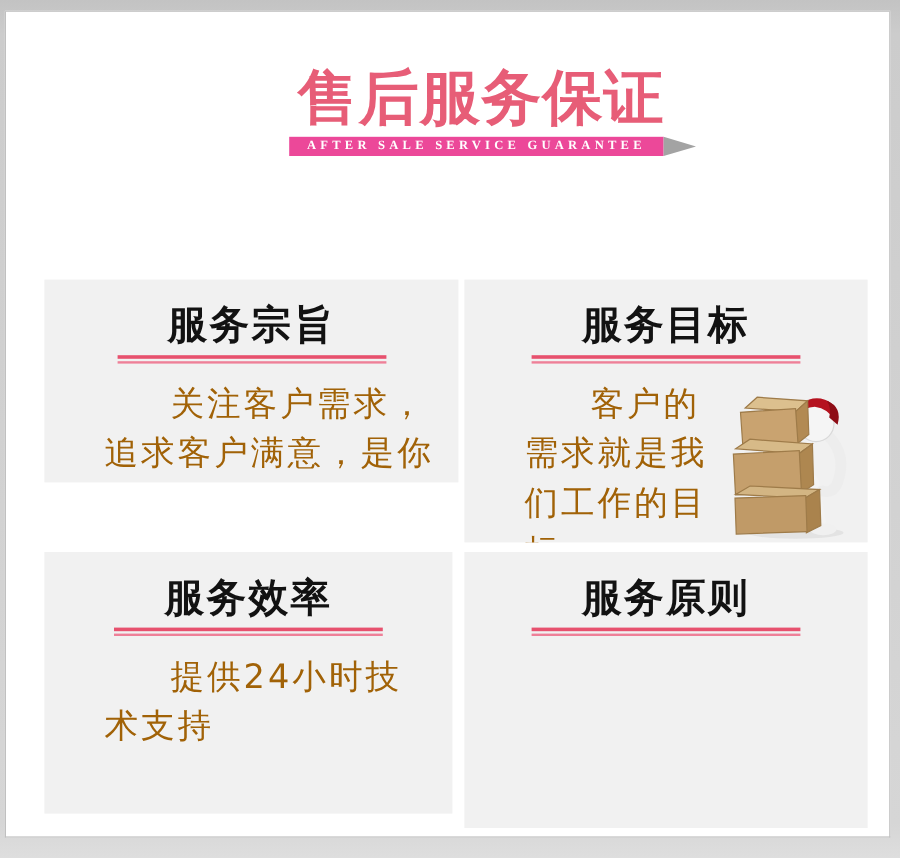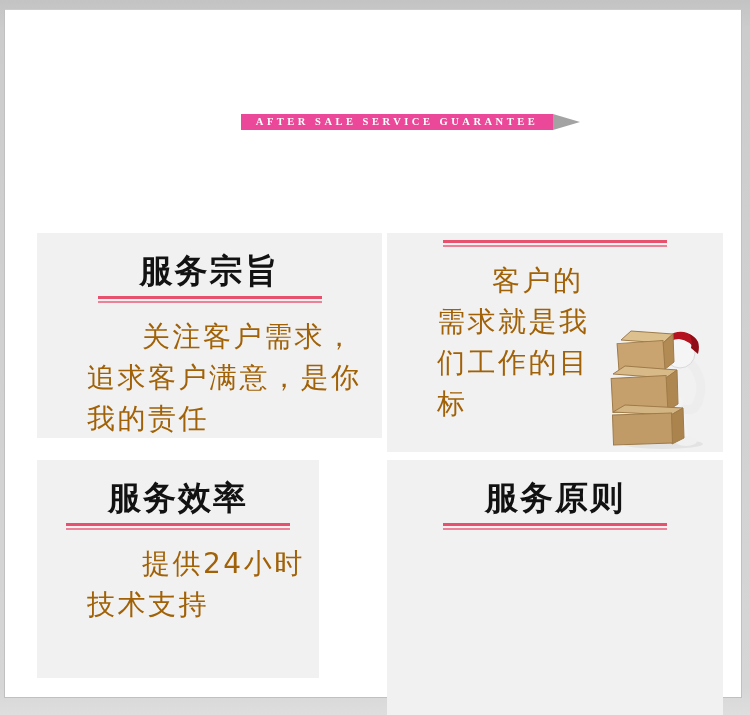--- a/index.html
+++ b/index.html
@@ -32,24 +32,24 @@
   }
   .banner-arrow {
     position:absolute; left:100%; top:0; width:0; height:0;
     border-top:8px solid transparent; border-bottom:8px solid transparent;
     border-left:27px solid #a3a3a3;
   }
   
   .svc-card {
     position:absolute; background:#f1f1f1; overflow:hidden;
   }
-  .svc-card.c1 { left:32px;  top:223px; width:345px; height:205px; }
+  .svc-card.c1 { left:32px;  top:223px; width:345px; height:169px; }
   .svc-card.c2 { left:382px; top:223px; width:336px; height:219px; }
-  .svc-card.c3 { left:32px;  top:450px; width:282px; height:218px; }
-  .svc-card.c4 { left:382px; top:450px; width:336px; height:256px; }
+  .svc-card.c3 { left:32px;  top:450px; width:340px; height:218px; }
+  .svc-card.c4 { left:382px; top:450px; width:336px; height:230px; }
   .svc-heading {
     margin:19px 0 0; text-align:center;
     font-size:33px; line-height:37px; font-weight:bold;
     letter-spacing:2px; color:#121212;
   }
   .svc-rule {
     width:224px; height:2px; margin:7px auto 0;
     border-top:3px solid #e7516e;
     border-bottom:2px solid #ee8098;
   }
@@ -62,33 +62,35 @@
   .figure-wrap {
     position:absolute; right:8px; bottom:2px; width:114px; height:128px;
   }
   .figure-wrap svg { width:100%; height:100%; display:block; }
 </style>
 </head>
 <body>
 
 <div class="page-card">
 
+  <h1 class="main-title">售后服务保证</h1>
 
   <div class="banner">
     <span class="banner-text">AFTER SALE SERVICE GUARANTEE</span>
     <span class="banner-arrow"></span>
   </div>
 
   <section class="svc-card c1">
     <h2 class="svc-heading">服务宗旨</h2>
     <div class="svc-rule"></div>
     <p class="svc-body">关注客户需求，追求客户满意，是你我的责任</p>
   </section>
 
   <section class="svc-card c2">
+    <h2 class="svc-heading">服务目标</h2>
     <div class="svc-rule"></div>
     <p class="svc-body">客户的需求就是我们工作的目标</p>
     <span class="figure-wrap">
       <svg viewBox="0 0 114 128" xmlns="http://www.w3.org/2000/svg">
         <ellipse cx="62" cy="122" rx="40" ry="5" fill="#e3e3e3"></ellipse>
         <path d="M55 80 L50 115" stroke="#ececec" stroke-width="13" stroke-linecap="round"></path>
         <path d="M75 80 L81 115" stroke="#f3f3f3" stroke-width="13" stroke-linecap="round"></path>
         <ellipse cx="47" cy="119" rx="11" ry="5" fill="#e4e4e4"></ellipse>
         <ellipse cx="85" cy="119" rx="11" ry="5" fill="#f0f0f0"></ellipse>
         <path d="M90 42 Q105 58 97 80 Q93 90 84 87" stroke="#ededed" stroke-width="9" fill="none" stroke-linecap="round"></path>

